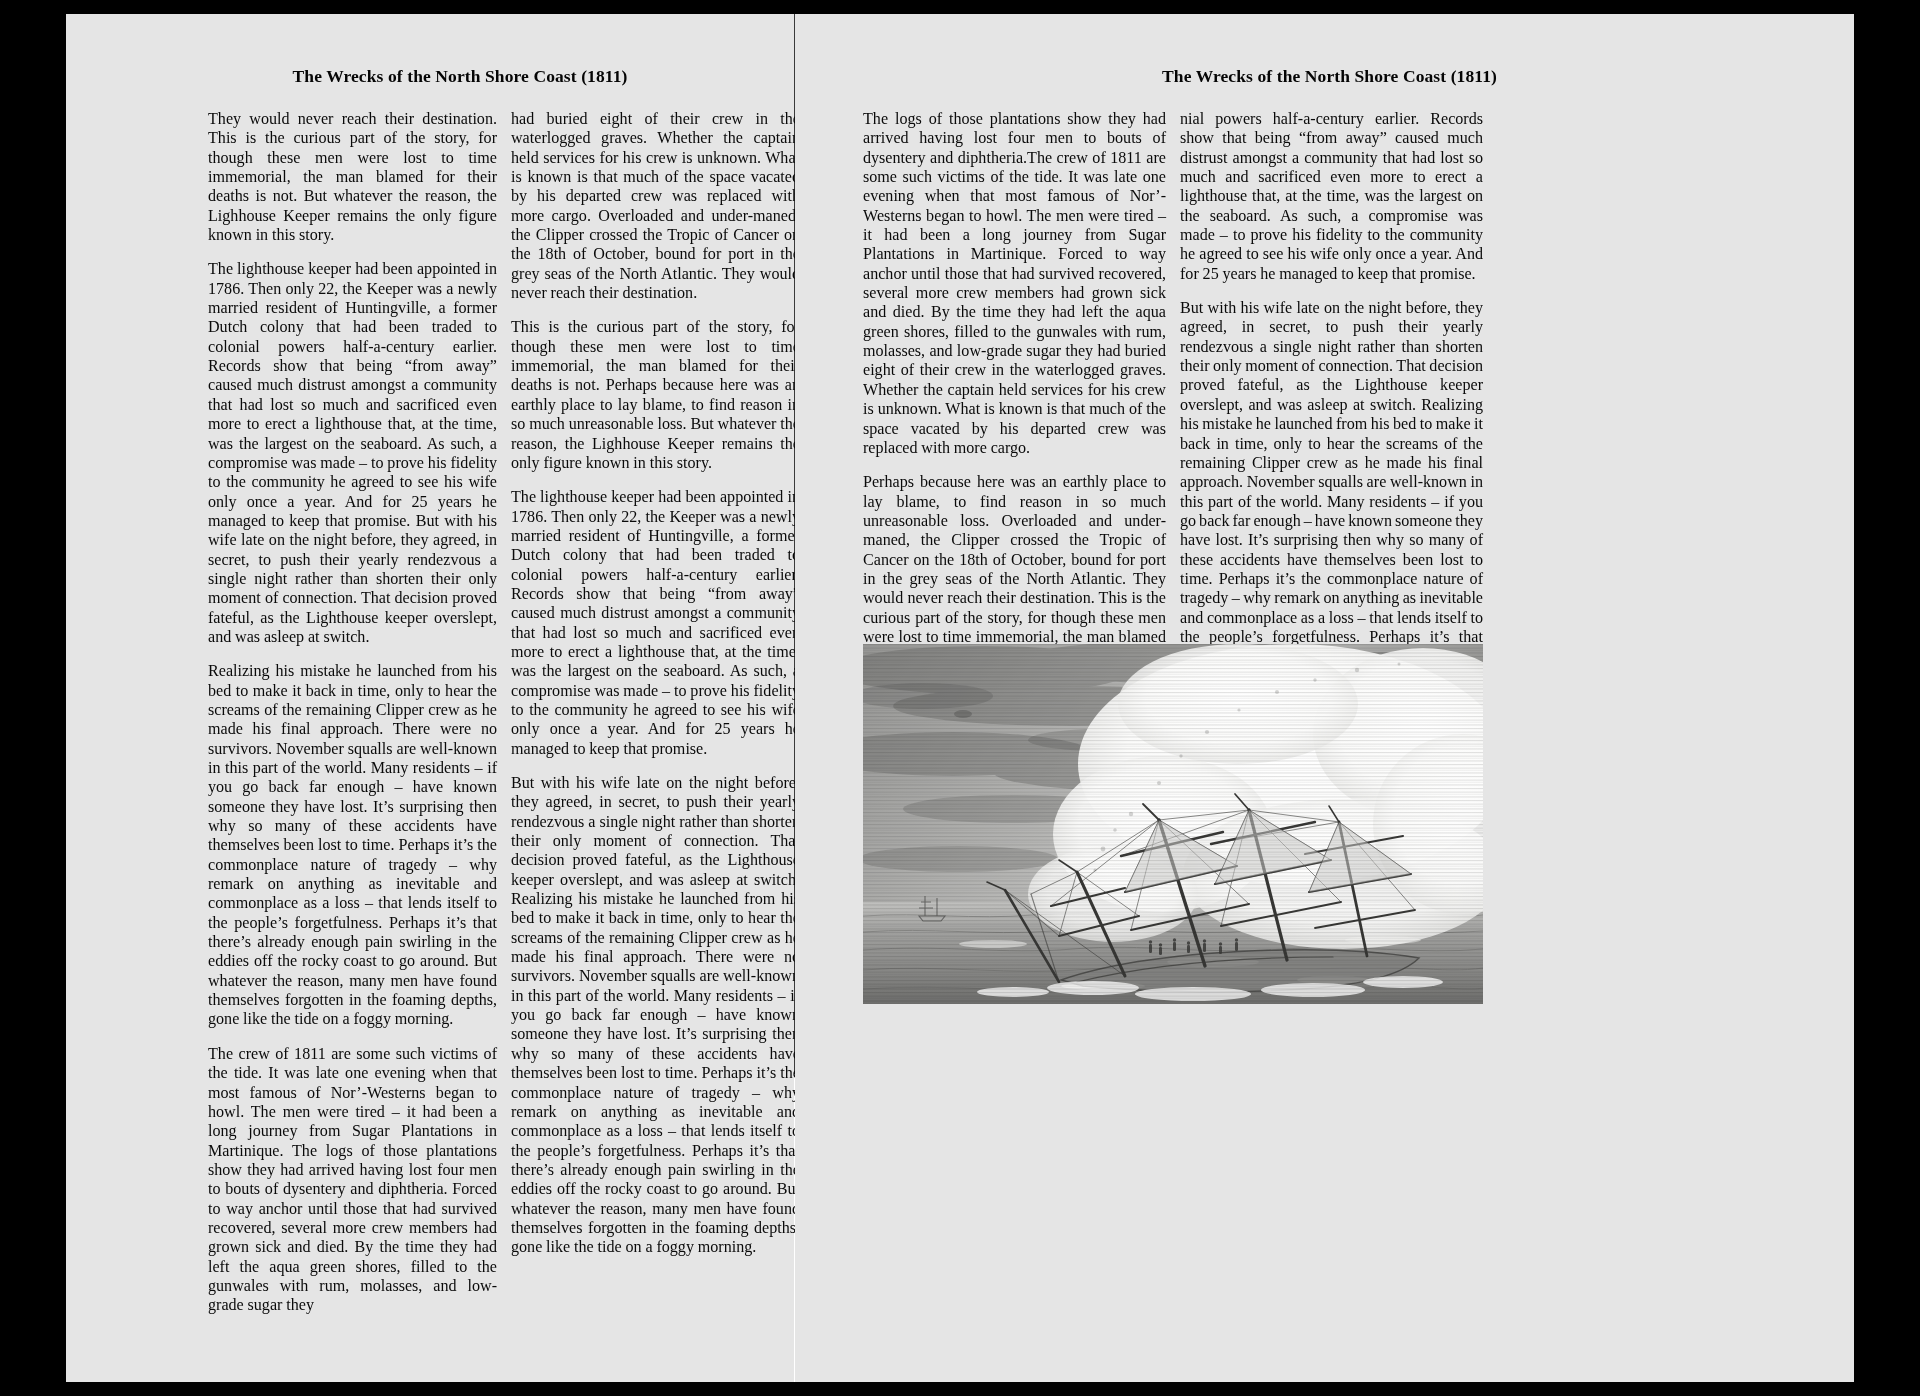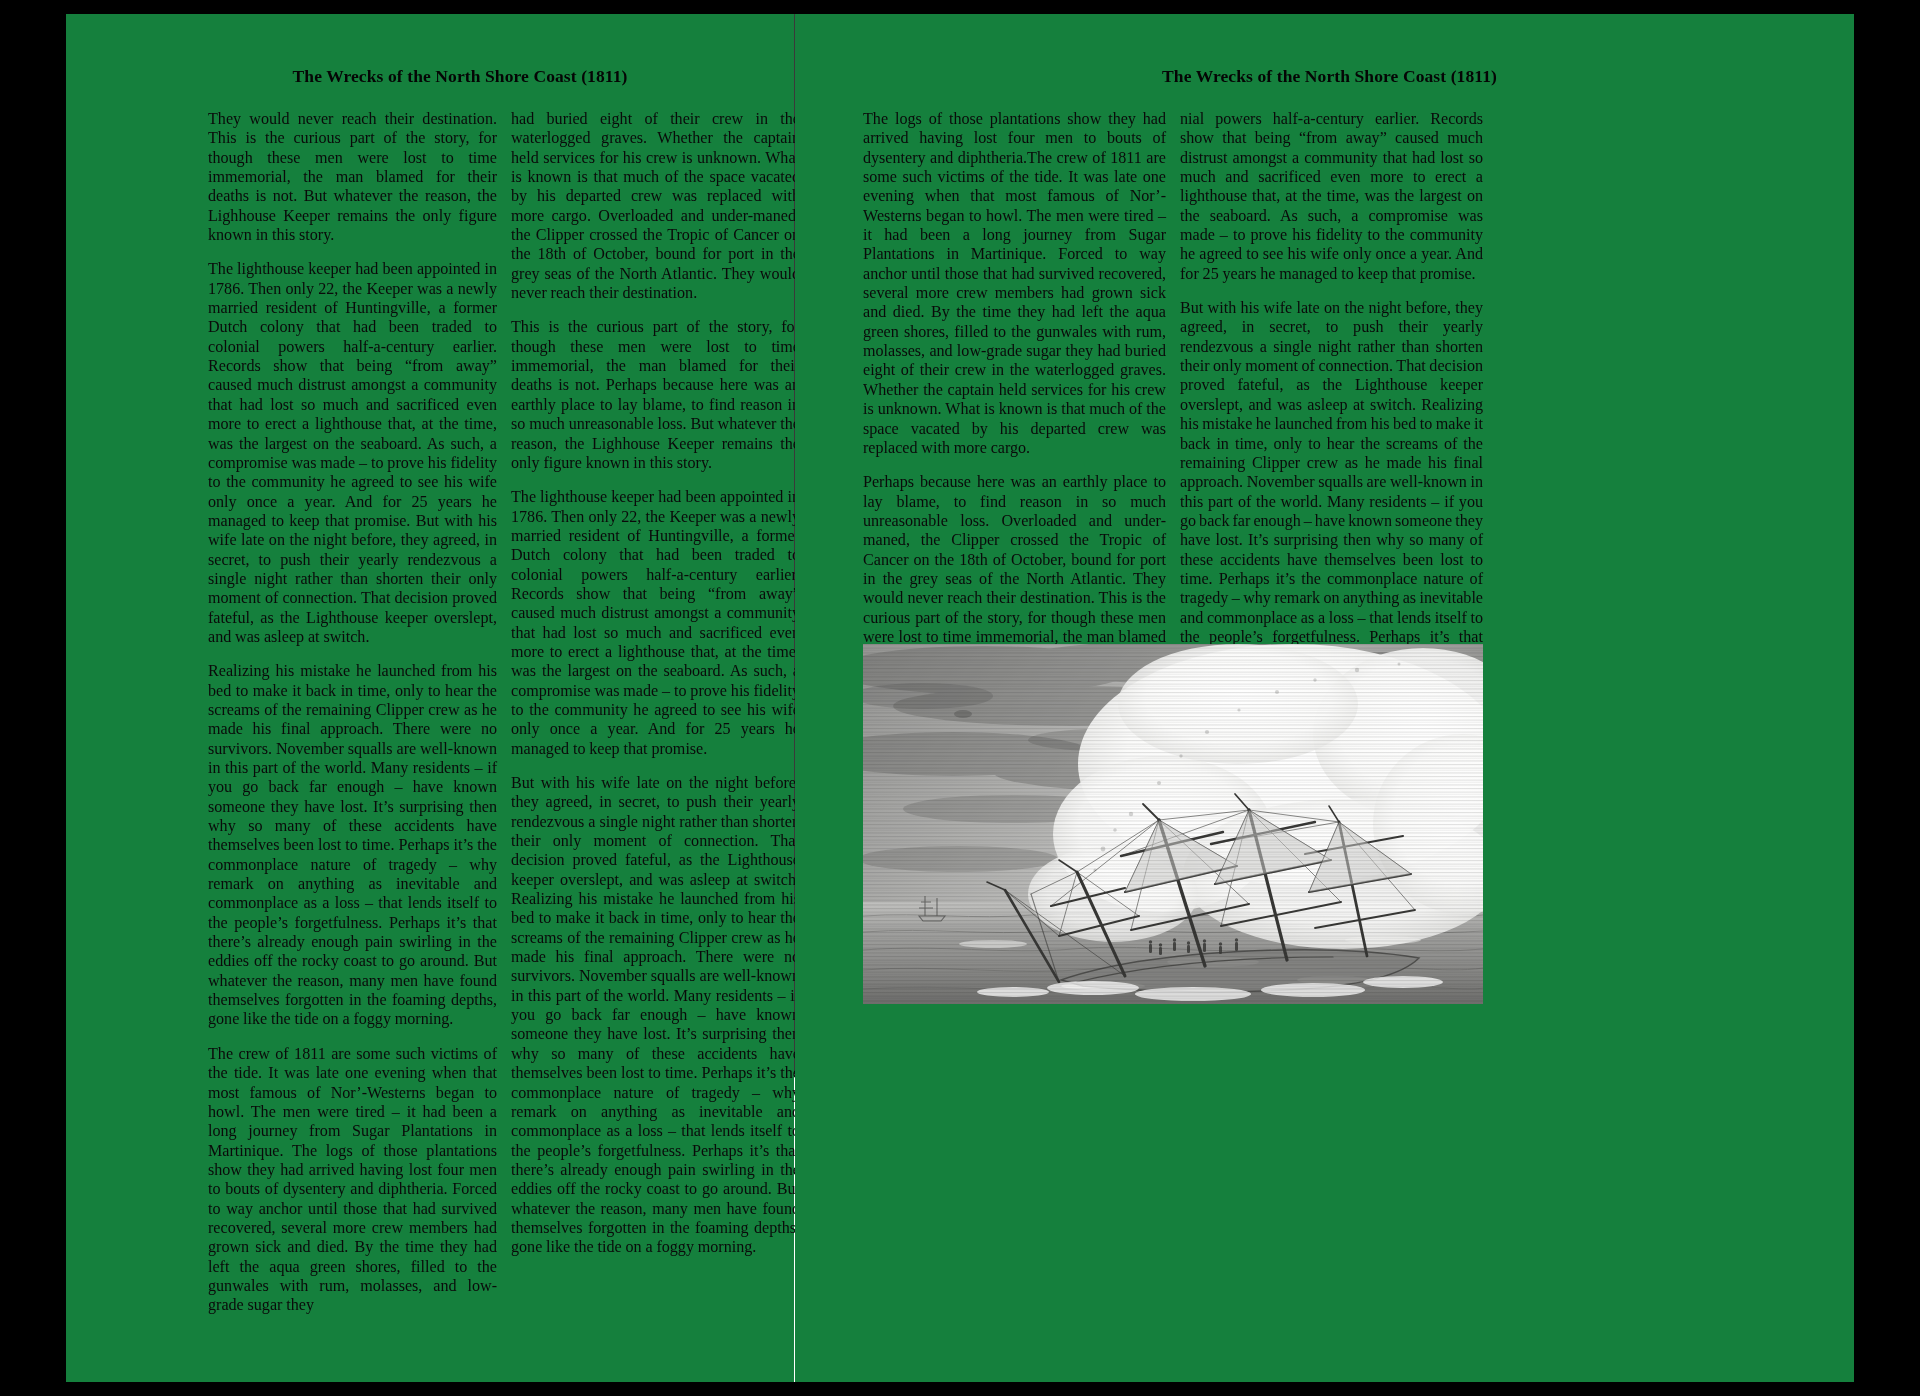--- a/index.html
+++ b/index.html
@@ -21,21 +21,21 @@
     width: 1788px;
     height: 1368px;
     background: #ffffff;
     display: flex;
     flex-direction: row;
   }
 
   .page {
     position: relative;
     height: 100%;
-    background: #15803d;
+    background: #e5e5e5;
     box-sizing: border-box;
   }
   .page-left  { width: 728px; padding: 0; }
   .page-right { width: 1060px; padding: 0; }
 
   .gutter-rule {
     width: 1px;
     height: 1060px;
     margin-top: 0px;
     background: #3a3a3a;

